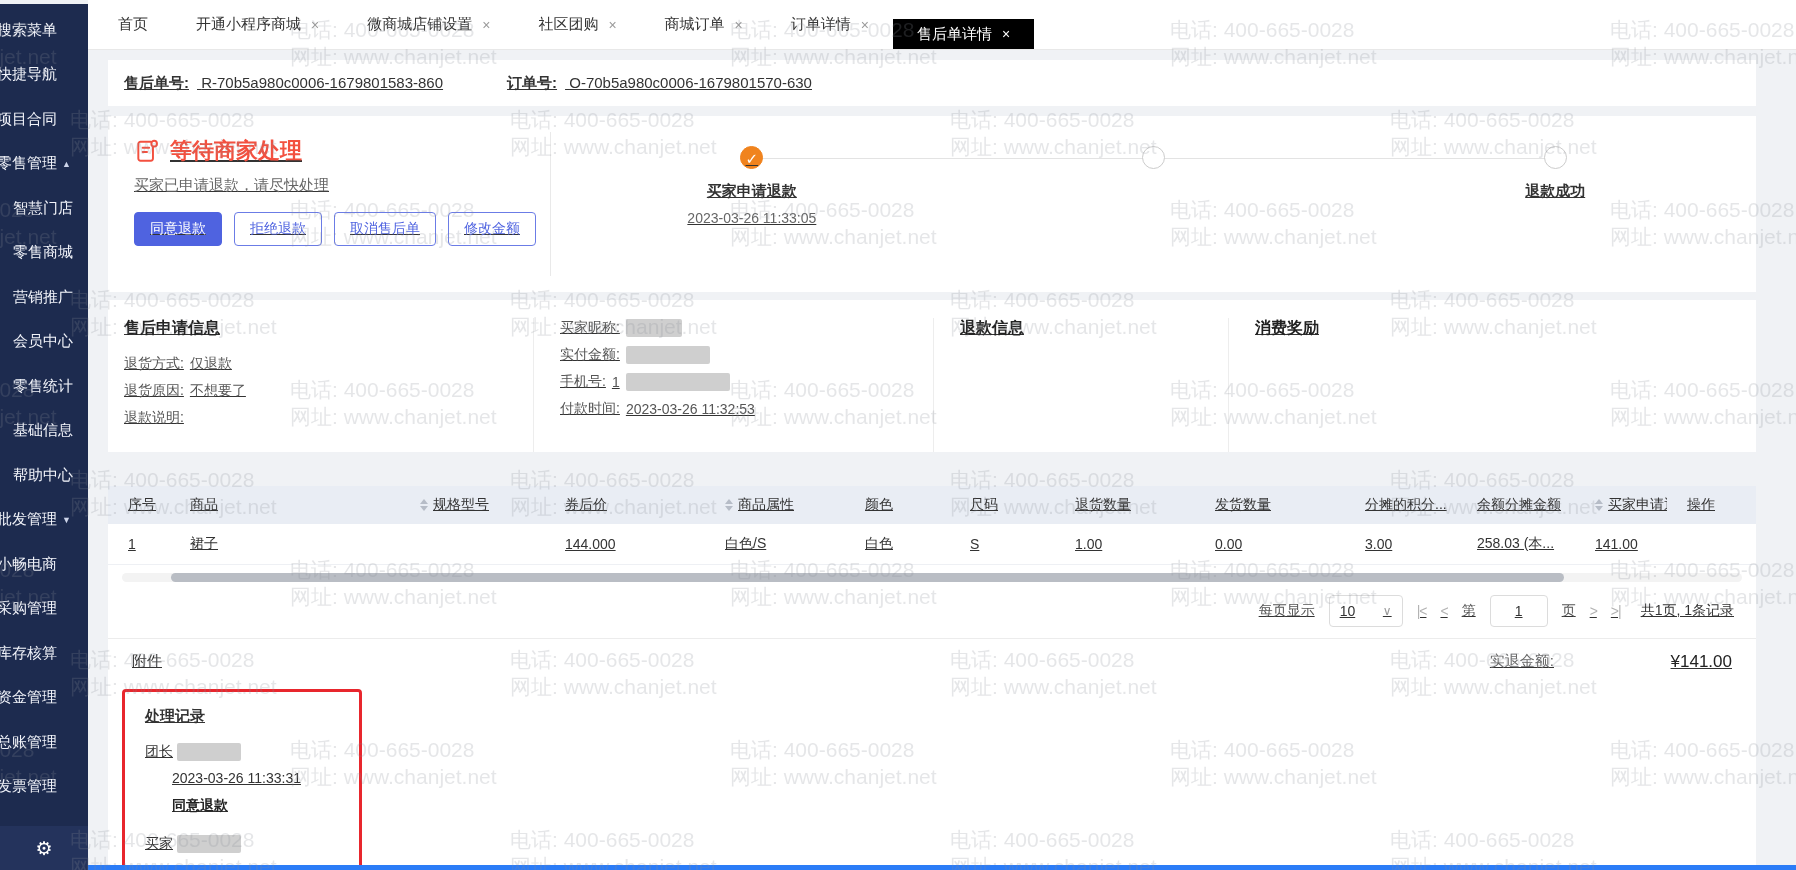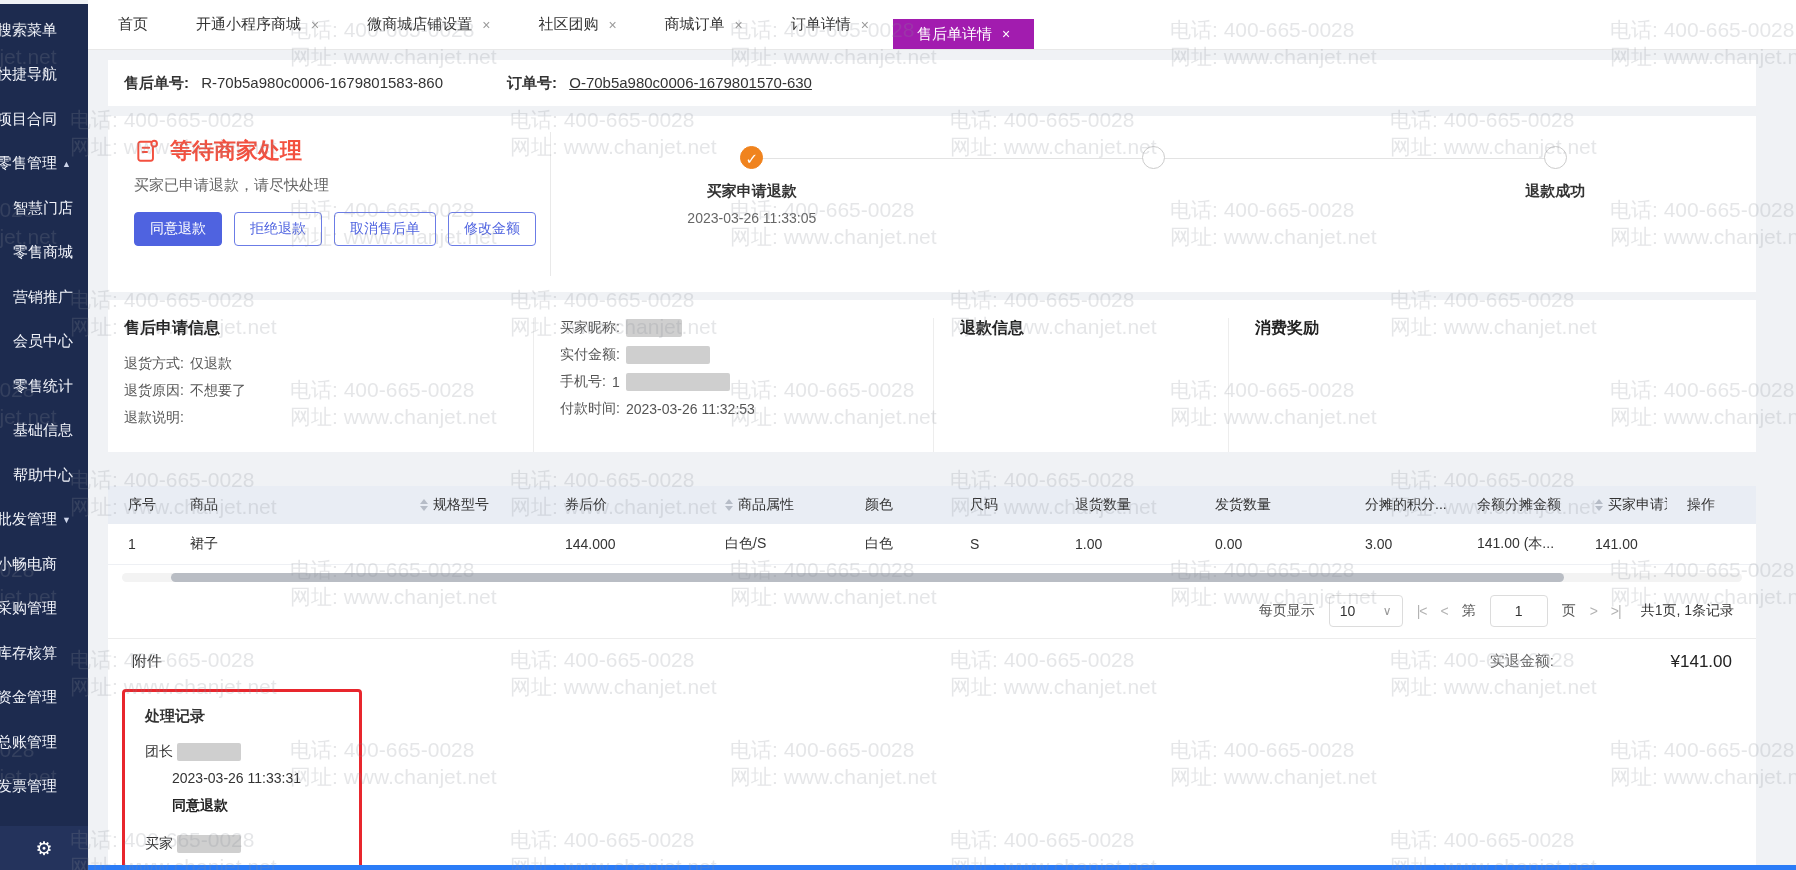--- a/index.html
+++ b/index.html
@@ -16,26 +16,26 @@
   .side-items { flex:1; padding-top:4px; }
   .side-item { height:44.5px; display:flex; align-items:center; color:#f2f4fa; font-size:15px; white-space:nowrap; cursor:pointer; margin-left:-8px; padding-left:5px; }
   .side-item.indent { margin-left:0; padding-left:13px; }
   .side-arrow { font-size:9px; margin-left:5px; color:#cdd5ea; }
   .side-footer { height:44px; background:#24335c; display:flex; align-items:center; justify-content:center; color:#fff; font-size:19px; cursor:pointer; }
 
   
   .tabbar { position:absolute; left:88px; right:0; top:0; height:50px; background:#fff; border-bottom:1px solid #e8e8e8; display:flex; align-items:stretch; padding-left:6px; z-index:1; }
   .tab { display:flex; align-items:center; gap:10px; padding:0 24px; font-size:15px; color:#333; cursor:pointer; }
   .tab .tab-x { color:#9a9a9a; font-size:14px; }
-  .tab.active { background:#a21caf; color:#fff;margin-top:19px; }
+  .tab.active { background:#000000; color:#fff;margin-top:19px; }
   .tab.active .tab-x { color:#fff; }
 
   
   .content { position:absolute; left:88px; top:50px; right:0; bottom:0; z-index:1; }
-  .card { background:#fff; margin:0 40px 0 20px; }
+  .card { background:#fff; margin:0 40px 0 20px;text-decoration:underline; }
 
   .order-head { margin-top:10px; height:46px; display:flex; align-items:center; padding:0 16px; gap:64px; font-size:15px; }
   .oh-label { font-weight:bold; color:#333; margin-right:8px; }
   .oh-value { color:#333; }
   a.oh-link { color:#333; text-decoration:underline; cursor:pointer; }
 
   .status-card { margin-top:10px; height:176px; display:flex; }
   .status-left { width:442px; padding:20px 26px 0 26px; }
   .status-title { display:flex; align-items:center; gap:10px; color:#f3503f; font-size:22px; font-weight:bold; }
   .status-sub { margin:10px 0 17px 0; color:#666; font-size:15px; }
@@ -398,21 +398,21 @@
                 <td>1</td>
                 <td>裙子</td>
                 <td></td>
                 <td>144.000</td>
                 <td>白色/S</td>
                 <td>白色</td>
                 <td>S</td>
                 <td>1.00</td>
                 <td>0.00</td>
                 <td>3.00</td>
-                <td>141.00 (本...</td>
+                <td>258.03 (本...</td>
                 <td>141.00</td>
                 <td></td>
               </tr>
             </tbody>
         </table>
       </div>
       <div class="hscroll">
         <div class="thumb"></div>
       </div>
       <div class="pager">

